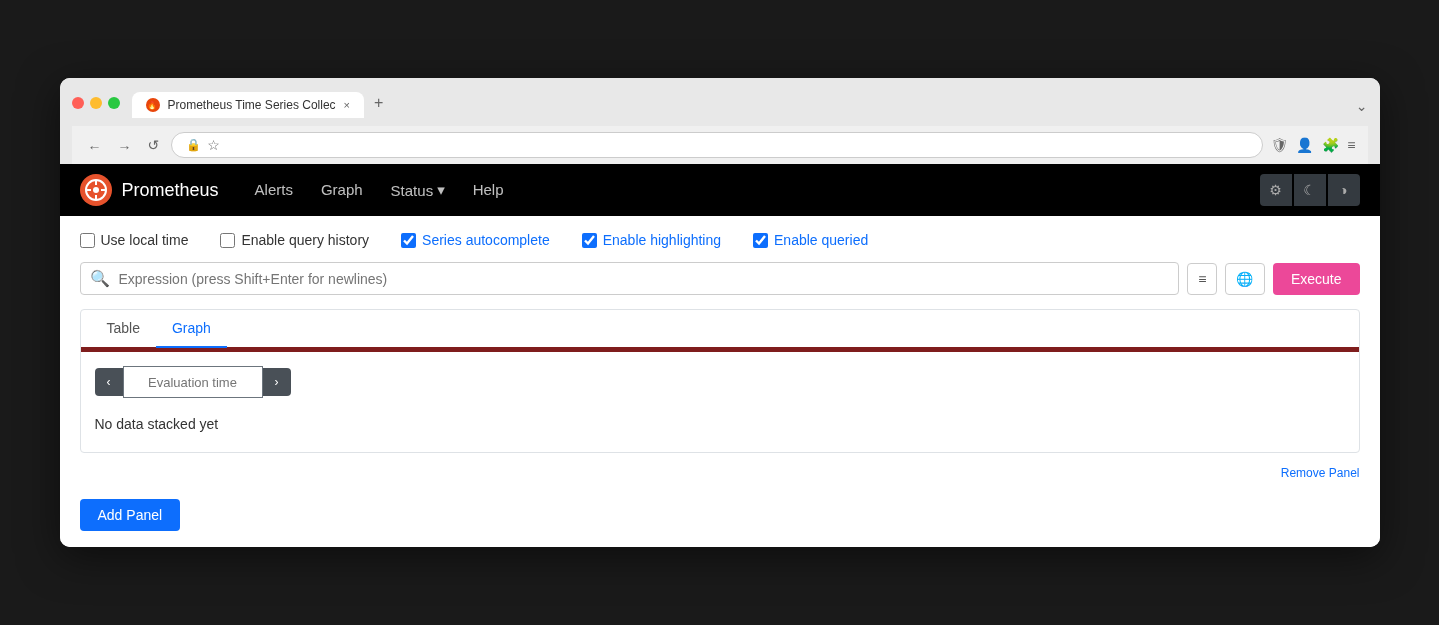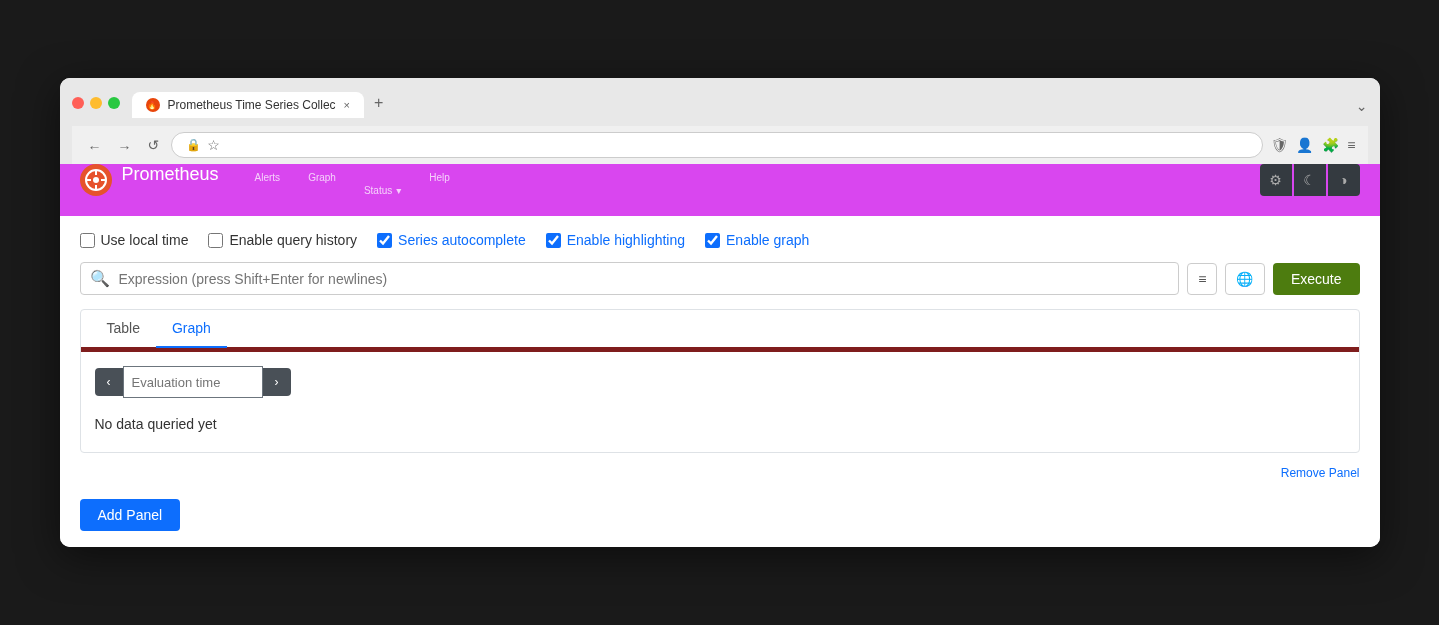--- a/index.html
+++ b/index.html
@@ -108,23 +108,24 @@
       align-items: center;
       gap: 6px;
     }
     .address-text { flex: 1; }
     .nav-right { display: flex; gap: 8px; color: #666; font-size: 14px; }
     .nav-right span { cursor: pointer; }
     
     .app-content { background: #fff; }
     
     .prom-navbar {
-      background: #d946ef;
+      background: #000000;
       padding: 0 20px;
       display: flex;
+      align-items: center;
       height: 52px;
     }
     .prom-logo {
       width: 32px;
       height: 32px;
       margin-right: 10px;
     }
     .prom-brand {
       color: #fff;
       font-size: 18px;
@@ -132,21 +133,21 @@
       margin-right: 24px;
     }
     .prom-nav-links {
       display: flex;
       gap: 4px;
       flex: 1;
     }
     .prom-nav-link {
       color: rgba(255,255,255,0.75);
       padding: 8px 12px;
-      font-size: 10px;
+      font-size: 15px;
       cursor: pointer;
       border-radius: 4px;
       text-decoration: none;
     }
     .prom-nav-dropdown {
       display: flex;
       align-items: center;
       gap: 4px;
     }
     .prom-nav-right {
@@ -168,21 +169,21 @@
     .theme-btn:first-child { border-radius: 4px 0 0 4px; }
     .theme-btn:last-child { border-radius: 0 4px 4px 0; }
     
     .main-content {
       padding: 16px 20px;
     }
     
     .checkbox-row {
       display: flex;
       align-items: center;
-      gap: 20px;
+      gap: 32px;
       margin-bottom: 14px;
       flex-wrap: wrap;
     }
     .checkbox-item {
       display: flex;
       align-items: center;
       gap: 6px;
       font-size: 14px;
       cursor: pointer;
     }
@@ -223,21 +224,21 @@
       border: 1px solid #ccc;
       border-radius: 4px;
       padding: 7px 10px;
       cursor: pointer;
       color: #555;
       font-size: 14px;
       display: flex;
       align-items: center;
     }
     .execute-btn {
-      background: #4d7c0f;
+      background: #ec4899;
       color: #fff;
       border: none;
       border-radius: 4px;
       padding: 8px 18px;
       font-size: 14px;
       cursor: pointer;
       font-weight: 500;
     }
     
     .tab-panel {
@@ -285,20 +286,21 @@
       justify-content: center;
     }
     .eval-btn:first-child { border-radius: 4px 0 0 4px; }
     .eval-input {
       border: 1px solid #6c757d;
       padding: 3px 8px;
       font-size: 13px;
       color: #ef4444;
       height: 32px;
       width: 140px;
+      text-align: center;
     }
     .eval-btn-right { border-radius: 0 4px 4px 0; }
     .no-data-text {
       font-size: 14px;
       color: #333;
       padding: 6px 0;
     }
     
     .remove-panel-row {
       text-align: right;
@@ -409,21 +411,21 @@
         <label class="checkbox-item">
           <input type="checkbox" checked="" style="">
           <span class="checkbox-label-blue">Series autocomplete</span>
         </label>
         <label class="checkbox-item">
           <input type="checkbox" checked="" style="">
           <span class="checkbox-label-blue">Enable highlighting</span>
         </label>
         <label class="checkbox-item">
           <input type="checkbox" checked="" style="">
-          <span class="checkbox-label-blue">Enable graph</span>
+          <span class="checkbox-label-blue">Enable queried</span>
         </label>
       </div>
 
       
       <div class="expr-row">
         <div class="expr-input-wrap">
           <span class="expr-search-icon">🔍</span>
           <input class="expr-input" type="text" placeholder="Expression (press Shift+Enter for newlines)" style="">
         </div>
         <button class="expr-btn">
@@ -440,21 +442,21 @@
         <div class="tab-nav">
           <div class="tab-item tab-item-inactive">Table</div>
           <div class="tab-item tab-item-active">Graph</div>
         </div>
         <div class="tab-content">
           <div class="eval-time-row">
             <button class="eval-btn">‹</button>
             <input class="eval-input" type="text" placeholder="Evaluation time" style="">
             <button class="eval-btn eval-btn-right">›</button>
           </div>
-          <p class="no-data-text">No data queried yet</p>
+          <p class="no-data-text">No data stacked yet</p>
         </div>
       </div>
 
       
       <div class="remove-panel-row">
         <a class="remove-panel-link">Remove Panel</a>
       </div>
 
       
       <button class="add-panel-btn">Add Panel</button>

